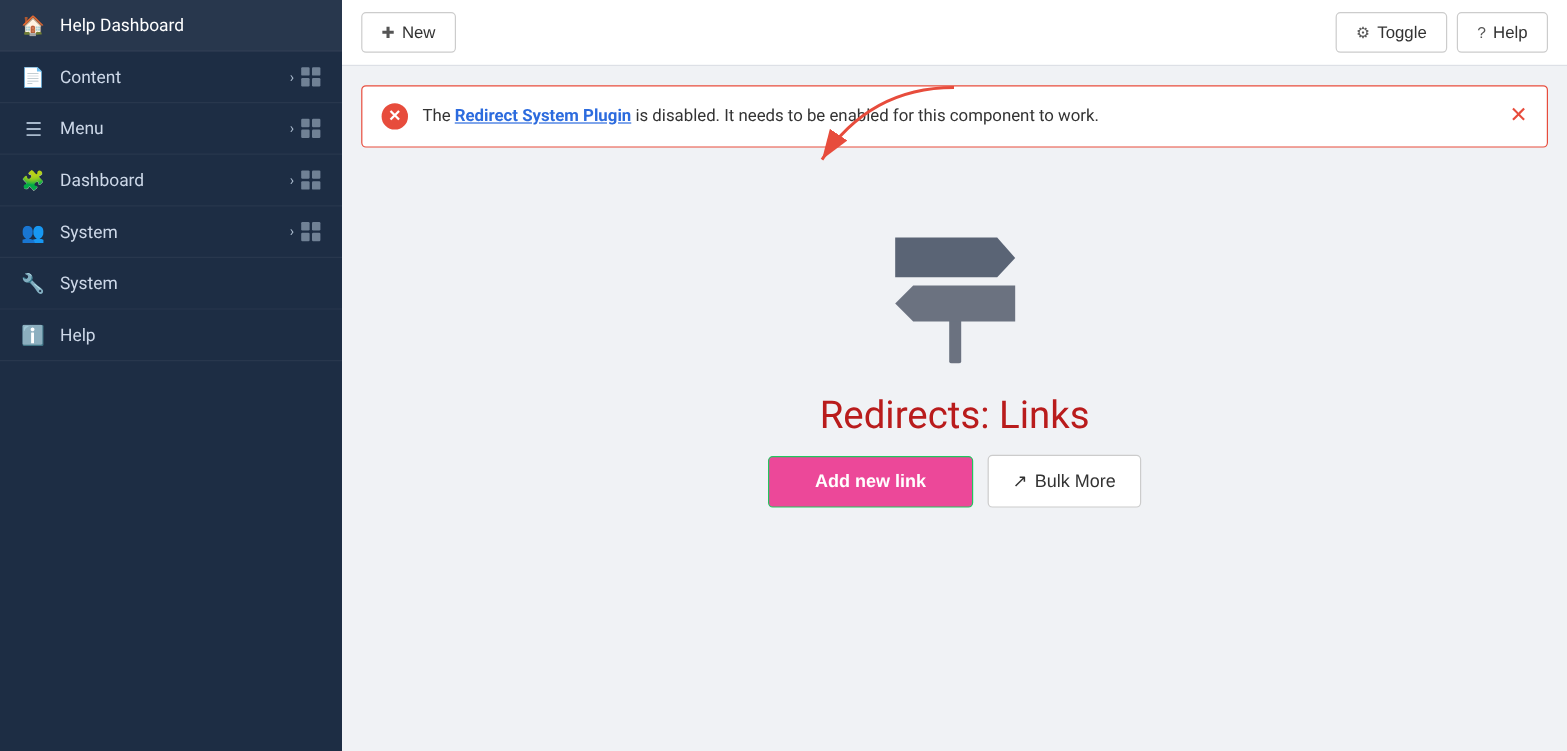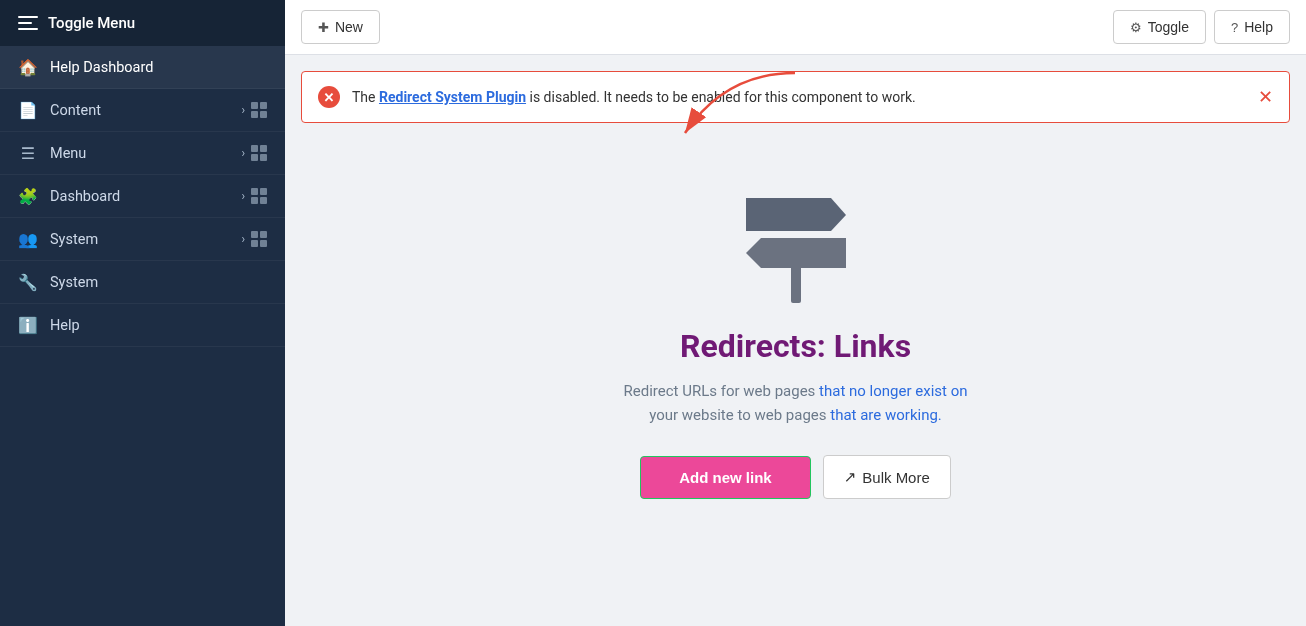--- a/index.html
+++ b/index.html
@@ -209,22 +209,22 @@
     
     .signpost {
       width: 120px;
       height: 130px;
       margin-bottom: 24px;
       position: relative;
     }
 
     .main-title {
       font-size: 32px;
-      font-weight: 700;
-      color: #701a75;
+      font-weight: 400;
+      color: #b91c1c;
       margin-bottom: 14px;
     }
 
     .main-desc {
       font-size: 15px;
       color: #6c7a8a;
       line-height: 1.6;
       max-width: 420px;
       margin-bottom: 28px;
     }
@@ -264,28 +264,20 @@
       top: 8px;
       left: 380px;
       pointer-events: none;
       z-index: 10;
     }
   </style>
 </head>
 <body>
 
 <div class="sidebar">
-  <div class="sidebar-toggle">
-    <div class="toggle-icon">
-      <span></span>
-        <span class="middle"></span>
-        <span></span>
-    </div>
-    <span>Toggle Menu</span>
-  </div>
 
   <div class="nav-item home-item">
     <div class="nav-left">
       <span class="nav-icon">🏠</span>
       <span>Help Dashboard</span>
     </div>
   </div>
 
   <div class="nav-item">
     <div class="nav-left">
@@ -418,24 +410,20 @@
           <rect x="55" y="80" width="10" height="50" fill="#6b7280" rx="2"></rect>
 
           <polygon points="10,25 95,25 110,42 95,58 10,58" fill="#5a6475" rx="4"></polygon>
 
           <polygon points="110,65 25,65 10,80 25,95 110,95" fill="#6b7280" rx="4"></polygon>
         </svg>
       </div>
 
       <h1 class="main-title">Redirects: Links</h1>
 
-      <p class="main-desc">
-        <span>Redirect URLs for web pages </span><span class="highlight">that no longer exist on</span><br>
-        <span>your website to web pages </span><span class="highlight">that are working.</span>
-      </p>
 
       <div class="action-buttons">
         <button class="btn-primary">Add new link</button>
         <button class="btn-secondary">
           <span>↗</span>
           <span>Bulk More</span>
         </button>
       </div>
     </div>
   </div>

